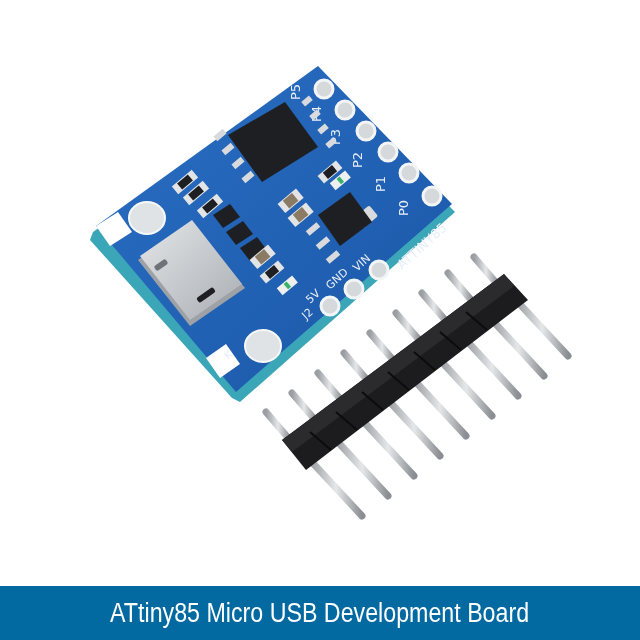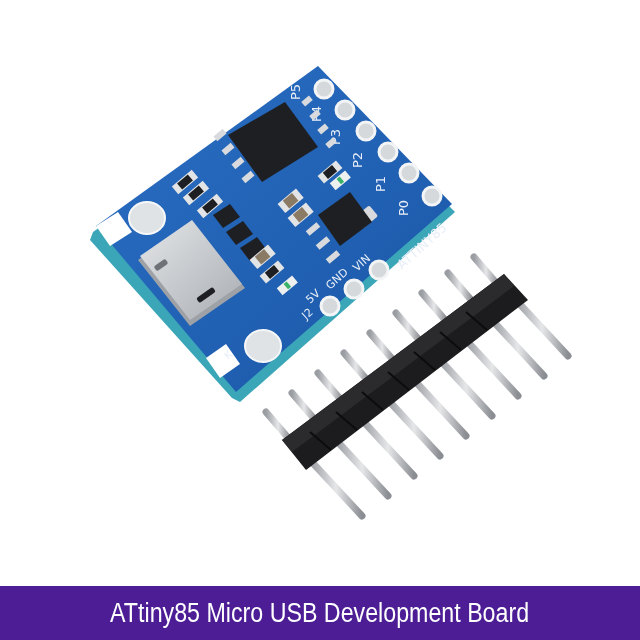--- a/index.html
+++ b/index.html
@@ -1,18 +1,18 @@
 <!DOCTYPE html>
 <html><head>
 <meta charset="utf-8">
 <style>
   html,body{margin:0;padding:0;background:#ffffff;}
   .stage{position:relative;width:640px;height:640px;overflow:hidden;background:#ffffff;}
   .photo{position:absolute;left:0;top:0;width:640px;height:582px;}
-  .caption-bar{position:absolute;left:0;top:586px;width:640px;height:54px;background:#4c1d95;display:flex;align-items:center;justify-content:center;}
+  .caption-bar{position:absolute;left:0;top:586px;width:640px;height:54px;background:#0369a1;display:flex;align-items:center;justify-content:center;}
   .caption-text{color:#ffffff;font-family:"Liberation Sans","DejaVu Sans",sans-serif;font-size:27px;letter-spacing:0px;transform:scaleX(0.86);white-space:nowrap;}
   .silk{font-family:"DejaVu Sans",sans-serif;font-size:13px;fill:#e8eef8;}
   .silk-s{font-family:"DejaVu Sans",sans-serif;font-size:11px;fill:#e8eef8;}
 </style>
 </head>
 <body>
 
 <div class="stage">
   <svg class="photo" viewBox="0 0 640 582">
     <defs>

